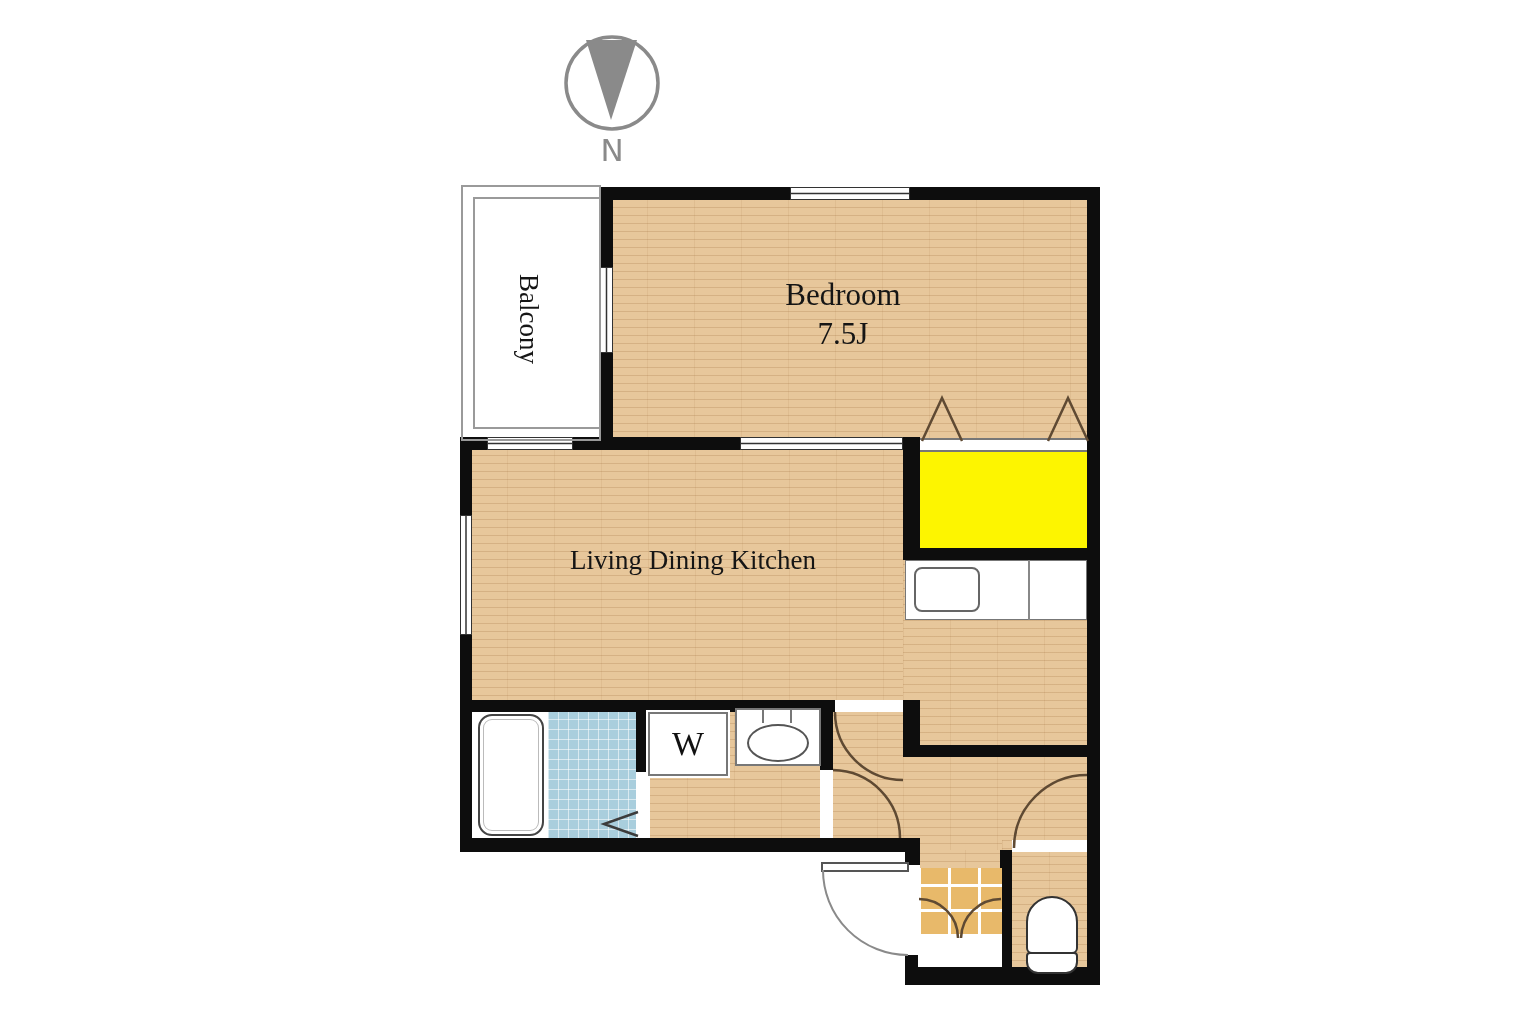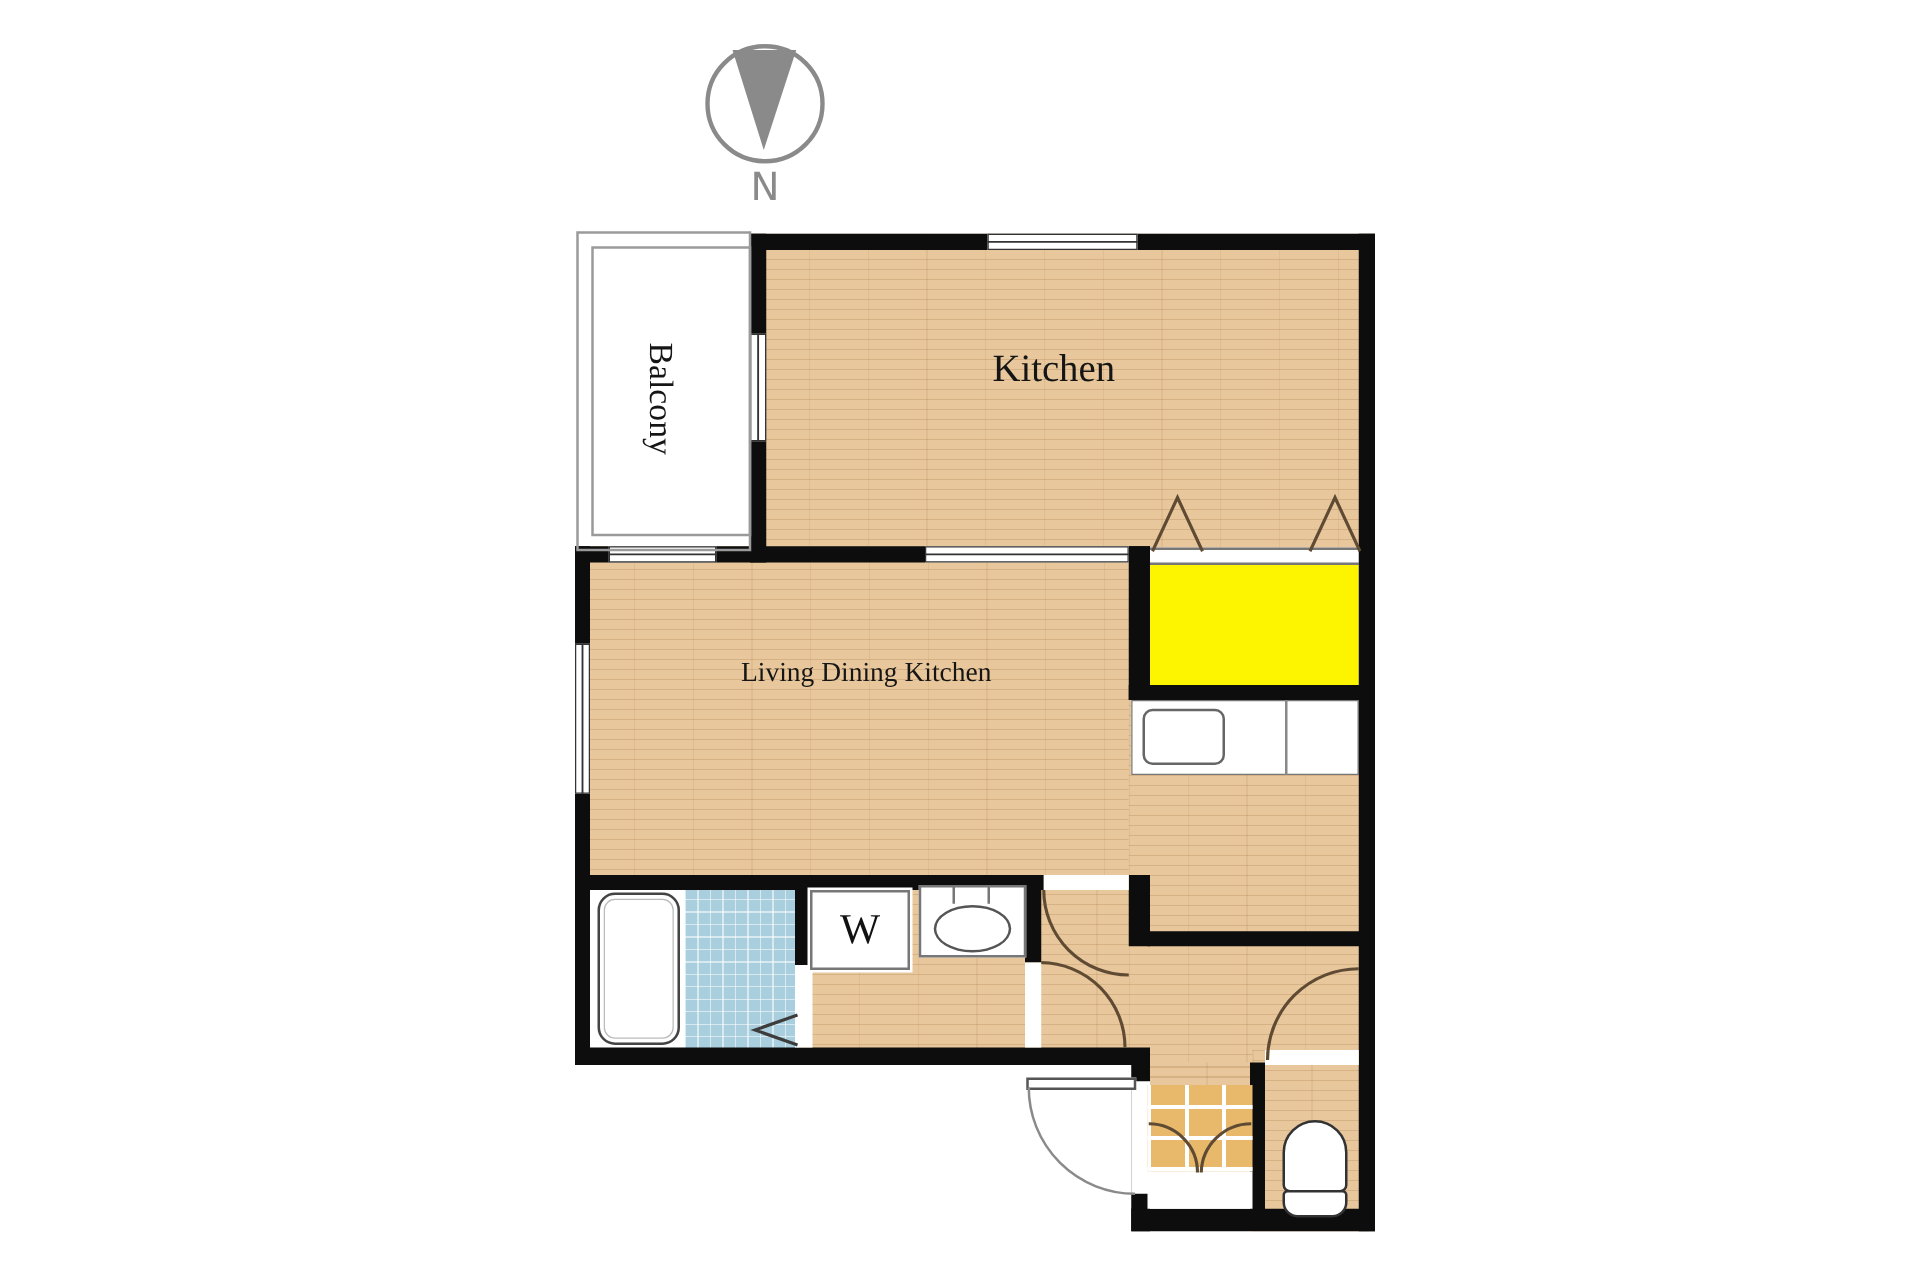--- a/index.html
+++ b/index.html
@@ -135,20 +135,21 @@
     <line class="winline" x1="740" y1="443.5" x2="903" y2="443.5"></line>
     <circle class="compass-ring" cx="612" cy="83" r="46"></circle>
     <polygon class="compass-needle" points="586,40 637,40 611,120"></polygon>
   </svg>
 
   <div class="label" style="left:587px;top:132px;width:50px;font-family:'DejaVu Sans','Liberation Sans',sans-serif;font-size:31px;color:#8a8a8a;">N</div>
 
   <div class="label" style="left:443px;top:303px;width:170px;height:32px;font-size:27px;transform:rotate(90deg);">Balcony</div>
 
   <div class="label" style="left:693px;top:275px;width:300px;font-size:31px;line-height:39px;">
-    <div>Kitchen</div>
+    <div>Bedroom</div>
+    <div>7.5J</div>
   </div>
 
-  <div class="label" style="left:478px;top:518px;width:430px;font-size:22px;line-height:40px;">
+  <div class="label" style="left:478px;top:540px;width:430px;font-size:27px;line-height:40px;">
     <div>Living Dining Kitchen</div>
   </div>
 
 </div>
 
 </body></html>

